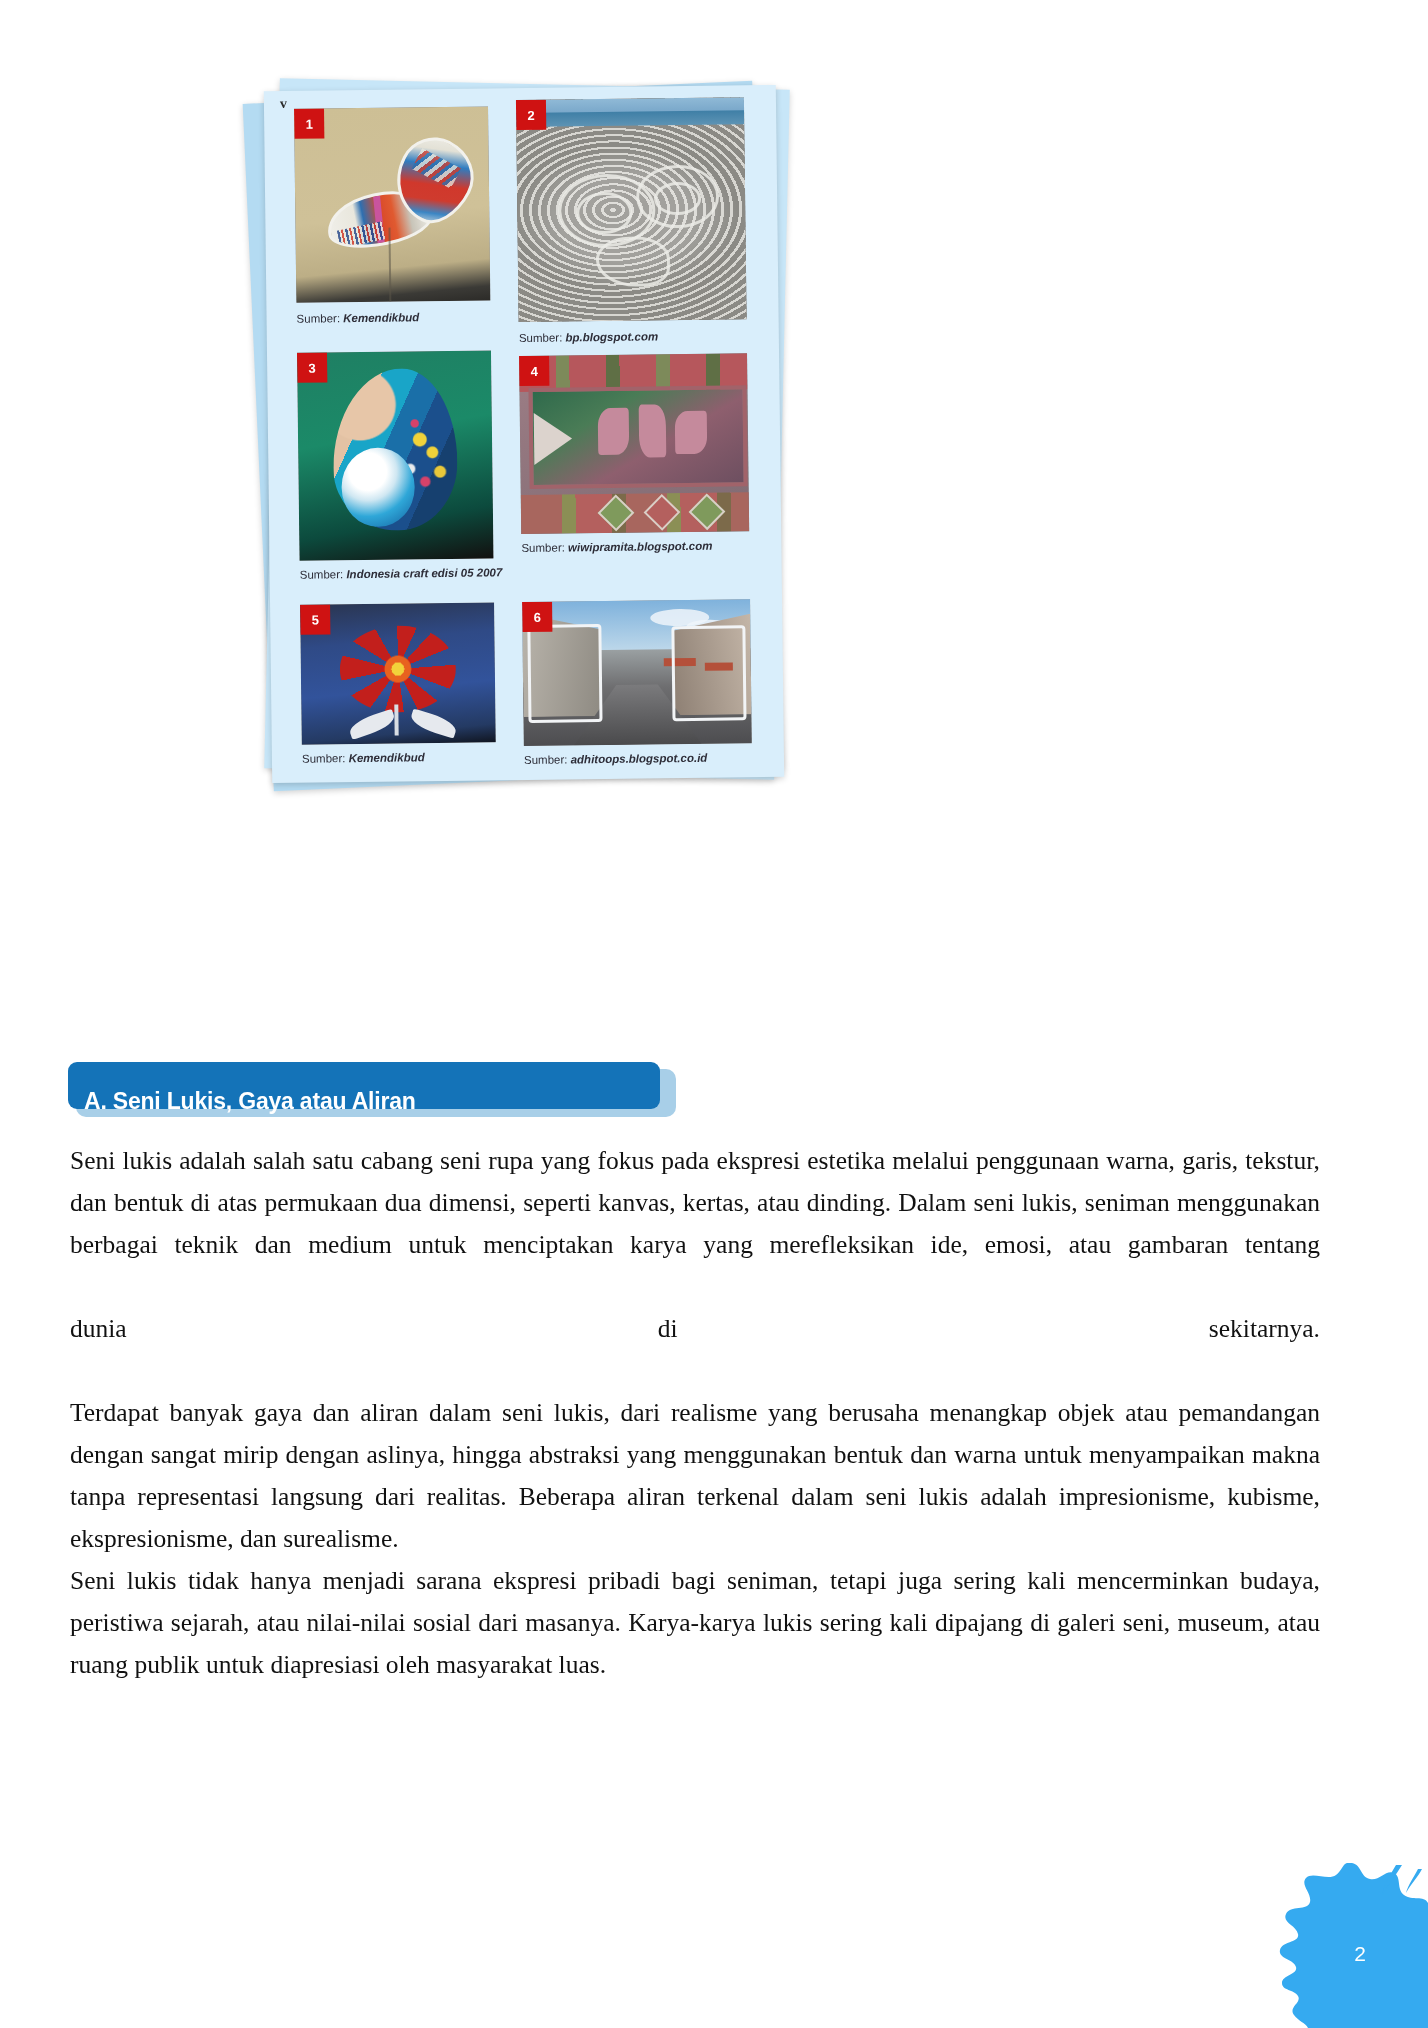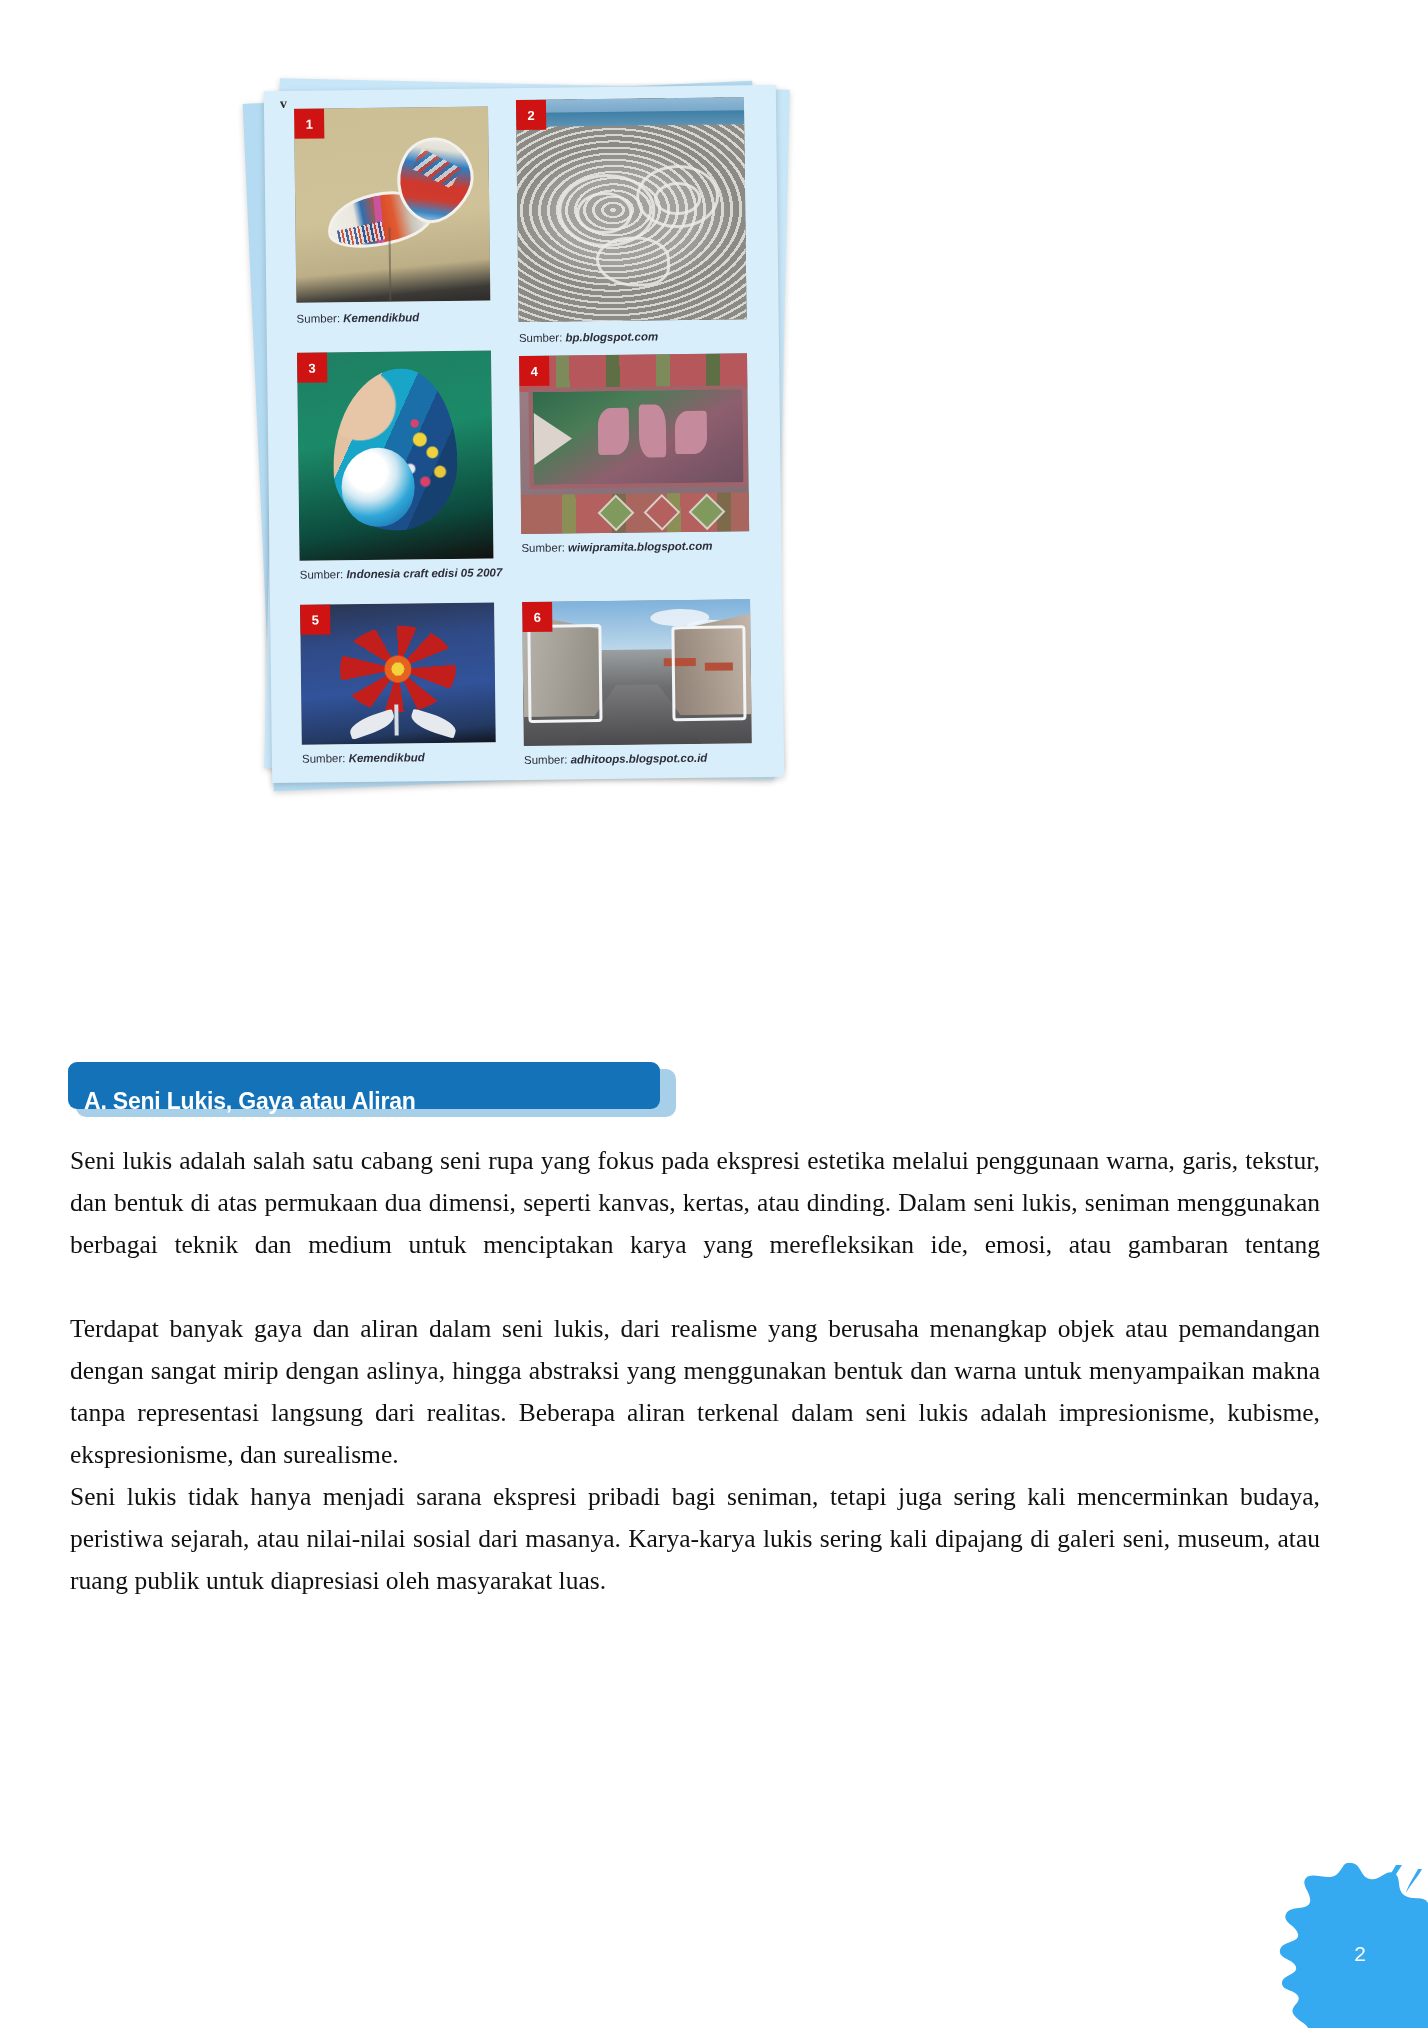--- a/index.html
+++ b/index.html
@@ -429,20 +429,21 @@
 
 <div id="heading-wrap">
   <div id="heading-shadow"></div>
   <div id="heading-bar">
     <span id="heading-text">A. Seni Lukis, Gaya atau Aliran</span>
   </div>
 </div>
 
 <div id="body-copy">
   <p class="force-justify">Seni lukis adalah salah satu cabang seni rupa yang fokus pada ekspresi estetika melalui penggunaan warna, garis, tekstur, dan bentuk di atas permukaan dua dimensi, seperti kanvas, kertas, atau dinding. Dalam seni lukis, seniman menggunakan berbagai teknik dan medium untuk menciptakan karya yang merefleksikan ide, emosi, atau gambaran tentang</p>
+  <p class="force-justify">dunia di sekitarnya.</p>
   <p>Terdapat banyak gaya dan aliran dalam seni lukis, dari realisme yang berusaha menangkap objek atau pemandangan dengan sangat mirip dengan aslinya, hingga abstraksi yang menggunakan bentuk dan warna untuk menyampaikan makna tanpa representasi langsung dari realitas. Beberapa aliran terkenal dalam seni lukis adalah impresionisme, kubisme, ekspresionisme, dan surealisme.</p>
   <p>Seni lukis tidak hanya menjadi sarana ekspresi pribadi bagi seniman, tetapi juga sering kali mencerminkan budaya, peristiwa sejarah, atau nilai-nilai sosial dari masanya. Karya-karya lukis sering kali dipajang di galeri seni, museum, atau ruang publik untuk diapresiasi oleh masyarakat luas.</p>
 </div>
 
 <div id="page-badge">
   <svg width="160" height="165" viewBox="0 0 160 165">
     <path fill="#35aaf0" d="M160,165 L40,165 C38,160 30,158 26,152 C20,144 34,140 30,133 C26,126 14,128 14,120
       C14,112 30,112 28,104 C26,96 10,96 12,87 C14,78 32,80 30,71 C28,62 14,60 18,51
       C22,42 40,48 42,39 C44,30 32,22 38,15 C44,8 60,18 68,12 C76,6 74,-2 84,0
       C94,2 92,14 102,16 C112,18 118,6 126,10 C134,14 128,26 136,32

